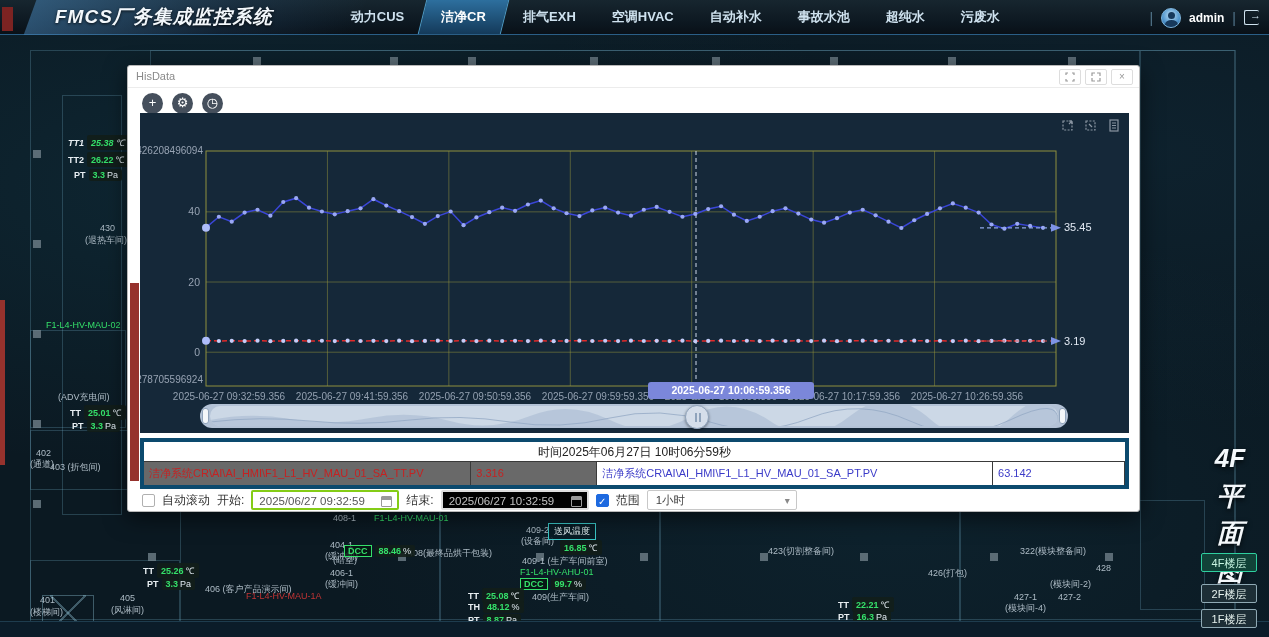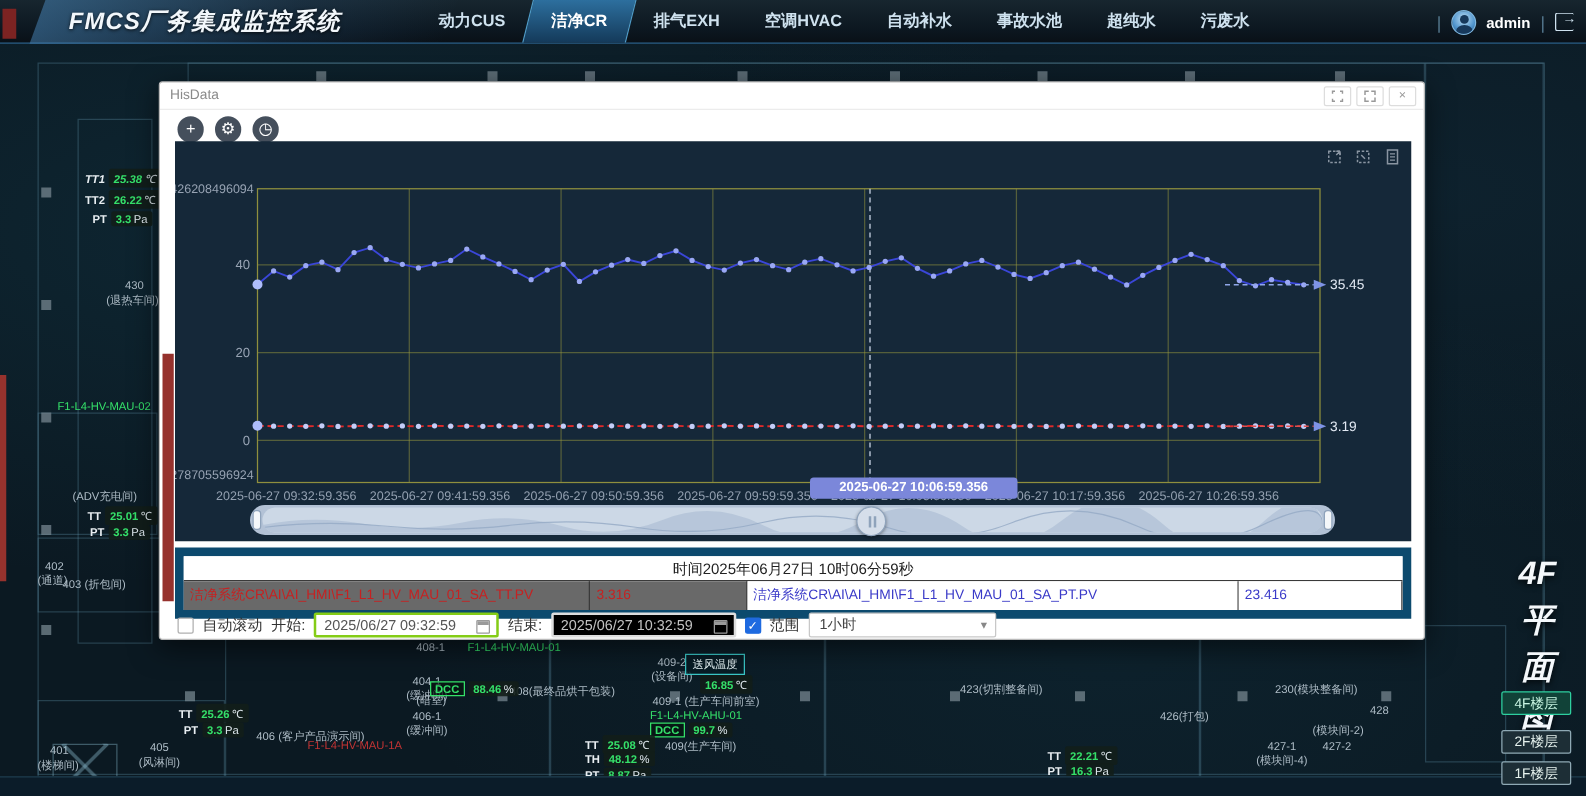--- a/index.html
+++ b/index.html
@@ -89,21 +89,21 @@
     overflow:visible;cursor:pointer;}
   #sb-inner{position:absolute;left:10px;top:2px;right:10px;bottom:2px;background:#ccd8e6;border-radius:10px;overflow:hidden;}
   #sb-inner svg{display:block;}
   .sb-handle{position:absolute;top:4px;width:7px;height:16px;background:#f4f7fa;border:1px solid #8fa3bb;border-radius:3px;cursor:ew-resize;}
   #sb-thumb{position:absolute;left:545px;top:292px;width:24px;height:24px;border-radius:50%;background:#d5deea;
     border:1px solid #8fa3bb;box-shadow:0 1px 3px rgba(0,0,0,.4);cursor:grab;}
   #sb-thumb:before,#sb-thumb:after{content:"";position:absolute;top:7px;width:1.5px;height:9px;background:#8fa3bb;}
   #sb-thumb:before{left:9px;} #sb-thumb:after{left:13px;}
 
   
-  #dtable{position:absolute;left:12px;top:372px;width:989px;border:7px solid #0c4a6e;}
+  #dtable{position:absolute;left:12px;top:372px;width:989px;border:4px solid #0c4a6e;}
   #dtable .hrow{height:20px;background:#ffffff;border-bottom:1px solid #3a3a3a;text-align:center;
     font-size:12px;color:#222;line-height:20px;}
   #dtable .drow{display:flex;height:23px;}
   #dtable .cell{height:23px;font-size:11px;line-height:22px;padding:0 5px;overflow:hidden;white-space:nowrap;border-right:1px solid #3a3a3a;}
   .cell.red{background:#696969;color:#c52222;}
   .cell.blue{background:#ffffff;color:#3a3ac8;}
   .c1{width:330px;} .c2{width:127px;} .c3{width:399px;} .c4{width:133px;border-right:none;}
 
   
   #controls{position:absolute;left:14px;top:424px;display:flex;align-items:center;gap:7px;font-size:12px;color:#333;}
@@ -203,21 +203,21 @@
       <div class="bglabel gray" style="left: 325px; top: 516px;">(缓冲间)</div>
       <div class="bglabel gray" style="left: 330px; top: 533px;">406-1</div>
       <div class="bglabel gray" style="left: 325px; top: 544px;">(缓冲间)</div>
       <div class="bglabel gray" style="left: 408px; top: 513px;">408(最终品烘干包装)</div>
       <div class="bglabel gray" style="left: 526px; top: 490px;">409-2</div>
       <div class="bglabel gray" style="left: 521px; top: 501px;">(设备间)</div>
       <div class="bglabel gray" style="left: 522px; top: 521px;">409-1 (生产车间前室)</div>
       <div class="bglabel gray" style="left: 532px; top: 557px;">409(生产车间)</div>
       <div class="bglabel gray" style="left: 768px; top: 511px;">423(切割整备间)</div>
       <div class="bglabel gray" style="left: 928px; top: 533px;">426(打包)</div>
-      <div class="bglabel gray" style="left: 1020px; top: 511px;">230(模块整备间)</div>
+      <div class="bglabel gray" style="left: 1020px; top: 511px;">322(模块整备间)</div>
       <div class="bglabel gray" style="left: 1014px; top: 557px;">427-1</div>
       <div class="bglabel gray" style="left: 1005px; top: 568px;">(模块间-4)</div>
       <div class="bglabel gray" style="left: 1058px; top: 557px;">427-2</div>
       <div class="bglabel gray" style="left: 1050px; top: 544px;">(模块间-2)</div>
       <div class="bglabel gray" style="left: 1096px; top: 528px;">428</div>
       <div class="bglabel tag" style="left: 46px; top: 285px;">F1-L4-HV-MAU-02</div>
       <div class="bglabel tag" style="left: 374px; top: 478px;">F1-L4-HV-MAU-01</div>
       <div class="bglabel tag" style="left: 520px; top: 532px;">F1-L4-HV-AHU-01</div>
       <div class="bglabel red" style="left: 246px; top: 556px;">F1-L4-HV-MAU-1A</div>
       <div class="bglabel boxed-teal" style="left: 548px; top: 488px;">送风温度</div>
@@ -508,21 +508,21 @@
       </div>
       <div id="sb-thumb"></div>
     </div>
 
     <div id="dtable">
       <div class="hrow">时间2025年06月27日 10时06分59秒</div>
       <div class="drow">
         <div class="cell red c1">洁净系统CR\AI\AI_HMI\F1_L1_HV_MAU_01_SA_TT.PV</div>
         <div class="cell red c2">3.316</div>
         <div class="cell blue c3">洁净系统CR\AI\AI_HMI\F1_L1_HV_MAU_01_SA_PT.PV</div>
-        <div class="cell blue c4">23.416</div>
+        <div class="cell blue c4">63.142</div>
       </div>
     </div>
 
     <div id="controls">
       <span class="chk"></span>
       <span>自动滚动</span>
       <span>开始:</span>
       <span class="dt-input">
         <input value="2025/06/27 09:32:59" style="">
         <span class="cal"></span>

